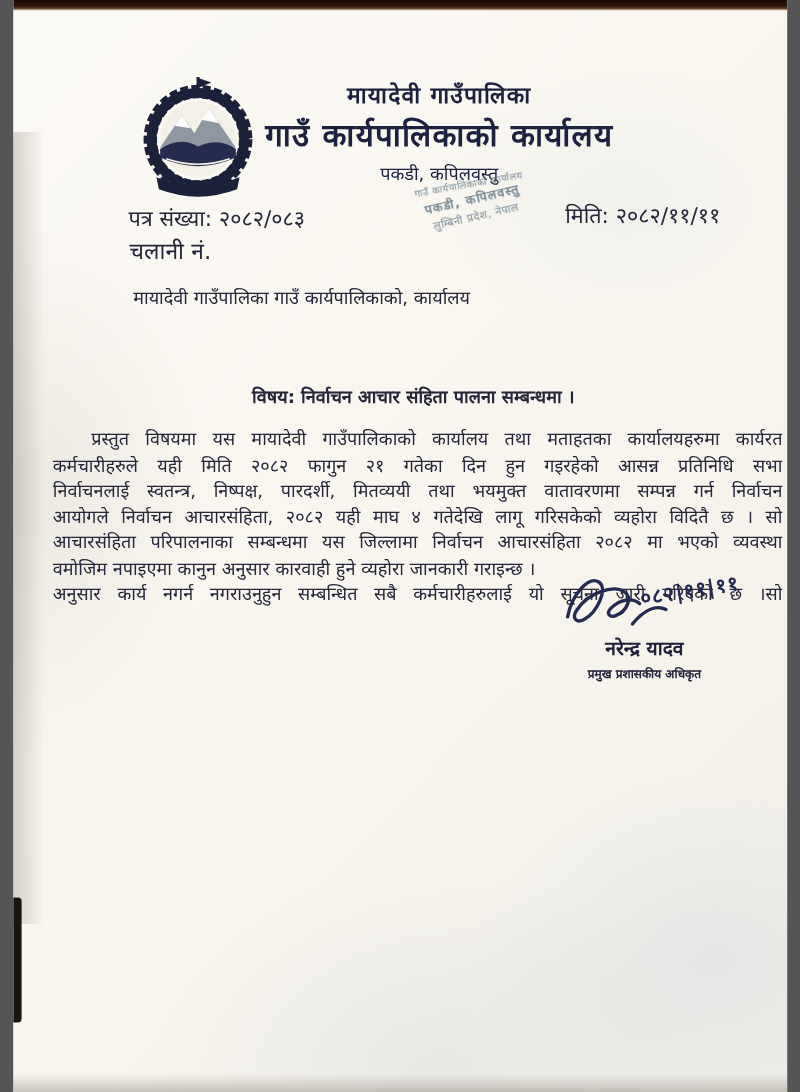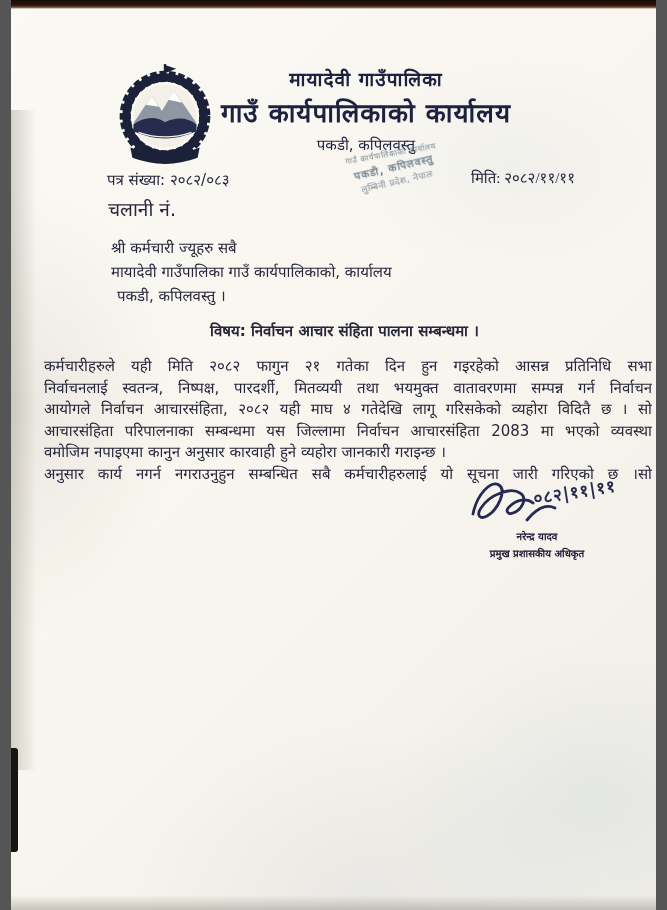--- a/index.html
+++ b/index.html
@@ -32,43 +32,43 @@
   .hdr .l1{font-size:19px;font-weight:bold;letter-spacing:1px;}
   .hdr .l2{font-size:26px;font-weight:bold;margin-top:2px;letter-spacing:1px;}
   .hdr .l3{font-size:15px;margin-top:4px;}
   .hdr .l4{font-size:13px;margin-top:2px;}
   .stamp{position:absolute;left:303px;top:148px;width:160px;text-align:center;
     transform:rotate(-13deg);color:#5e7383;opacity:.85;filter:blur(.4px);line-height:1.5;}
   .stamp .s1{font-size:8px;letter-spacing:.5px;transform:rotate(3deg);}
   .stamp .s2{font-size:10.5px;font-weight:bold;letter-spacing:1px;}
   .stamp .s3{font-size:9px;letter-spacing:.5px;}
   
-  .letterno{position:absolute;left:96px;top:169px;font-size:15px;font-weight:500;}
+  .letterno{position:absolute;left:96px;top:169px;font-size:18px;font-weight:500;}
   .chalani{position:absolute;left:97px;top:196px;font-size:19px;font-weight:500;}
-  .miti{position:absolute;left:460px;top:167px;font-size:15px;font-weight:500;font-family:Liberation Serif, serif;}
+  .miti{position:absolute;left:460px;top:167px;font-size:18px;font-weight:500;}
   
   .recipient{position:absolute;left:100px;top:236px;font-size:15px;line-height:24px;font-weight:500;}
   .recipient .r3{padding-left:6px;}
   
   .subject{position:absolute;left:0;top:320px;width:667px;text-align:center;
     font-size:15px;font-weight:700;}
   
   .body-text{position:absolute;left:33px;top:356px;width:608px;font-size:15px;
     line-height:21.5px;font-weight:500;color:#26263a;}
   .body-text .jline{text-align:justify;text-align-last:justify;height:21.5px;overflow:hidden;}
   .body-text .first{padding-left:32px;}
   .body-text .last{text-align:left;text-align-last:left;}
   
   .sig{position:absolute;left:456px;top:470px;width:180px;height:62px;}
   .sig svg{position:absolute;left:0;top:4px;}
   .sig .sdate{position:absolute;left:66px;top:10px;font-size:17px;font-weight:bold;
     color:#252a52;transform:rotate(-9deg);letter-spacing:1px;white-space:nowrap;}
   .signer{position:absolute;left:438px;top:529px;width:176px;text-align:center;
     font-weight:bold;color:#20203a;}
-  .signer .nm{font-size:10px;}
+  .signer .nm{font-size:16px;}
   .signer .ttl{font-size:10px;margin-top:3px;}
 </style>
 </head>
 <body>
 
 <div class="page">
 
   <div class="edge-top"></div>
   <div class="edge-left-shadow"></div>
   <div class="edge-left-dark"></div>
@@ -106,32 +106,31 @@
     <span>पत्र संख्या:</span>
     <span>२०८२/०८३</span>
   </div>
   <div class="chalani">चलानी नं.</div>
   <div class="miti">
     <span>मिति:</span>
     <span>२०८२/११/११</span>
   </div>
 
   <div class="recipient">
-    <div class="r1">श्री कर्मचारी ज्यूहरु सबै</div>
     <div class="r2">मायादेवी गाउँपालिका गाउँ कार्यपालिकाको, कार्यालय</div>
-    <div class="r3">पकडी, कपिलवस्तु ।</div>
   </div>
 
   <div class="subject">विषय: निर्वाचन आचार संहिता पालना सम्बन्धमा ।</div>
 
   <div class="body-text">
+    <div class="jline first">प्रस्तुत विषयमा यस मायादेवी गाउँपालिकाको कार्यालय तथा मताहतका कार्यालयहरुमा कार्यरत</div>
     <div class="jline">कर्मचारीहरुले यही मिति २०८२ फागुन २१ गतेका दिन हुन गइरहेको आसन्न प्रतिनिधि सभा</div>
     <div class="jline">निर्वाचनलाई स्वतन्त्र, निष्पक्ष, पारदर्शी, मितव्ययी तथा भयमुक्त वातावरणमा सम्पन्न गर्न निर्वाचन</div>
     <div class="jline">आयोगले निर्वाचन आचारसंहिता, २०८२ यही माघ ४ गतेदेखि लागू गरिसकेको व्यहोरा विदितै छ । सो</div>
-    <div class="jline">आचारसंहिता परिपालनाका सम्बन्धमा यस जिल्लामा निर्वाचन आचारसंहिता 2083 मा भएको व्यवस्था</div>
+    <div class="jline">आचारसंहिता परिपालनाका सम्बन्धमा यस जिल्लामा निर्वाचन आचारसंहिता २०८२ मा भएको व्यवस्था</div>
     <div class="jline last">वमोजिम नपाइएमा कानुन अनुसार कारवाही हुने व्यहोरा जानकारी गराइन्छ ।</div>
     <div class="jline">अनुसार कार्य नगर्न नगराउनुहुन सम्बन्धित सबै कर्मचारीहरुलाई यो सूचना जारी गरिएको छ ।सो</div>
   </div>
 
   <div class="sig">
     <svg width="120" height="58" viewBox="0 0 120 58" aria-hidden="true">
       <path d="M6 40 C10 20 24 6 32 11 C40 16 31 36 20 42 C13 46 9 41 14 34 C23 20 44 13 53 19 C61 24 55 36 46 39 C41 41 38 37 42 33 C50 25 60 24 66 29 M60 46 C70 34 80 30 88 34" stroke="#252a52" stroke-width="2.8" fill="none" stroke-linecap="round" stroke-linejoin="round"></path>
     </svg>
     <span class="sdate">०८२|११|११</span>
   </div>

